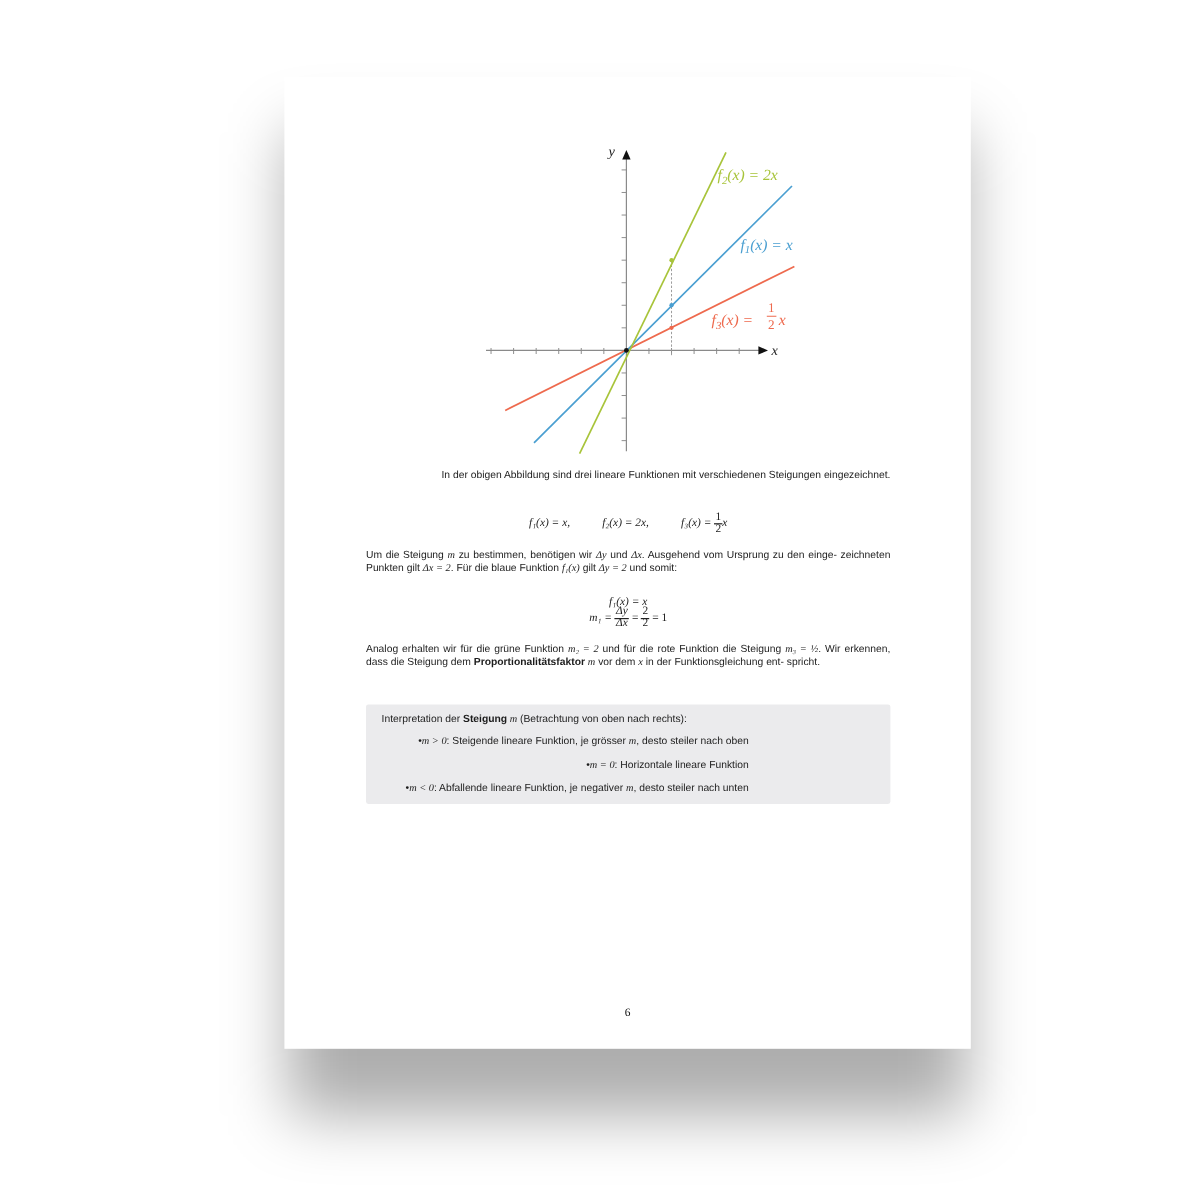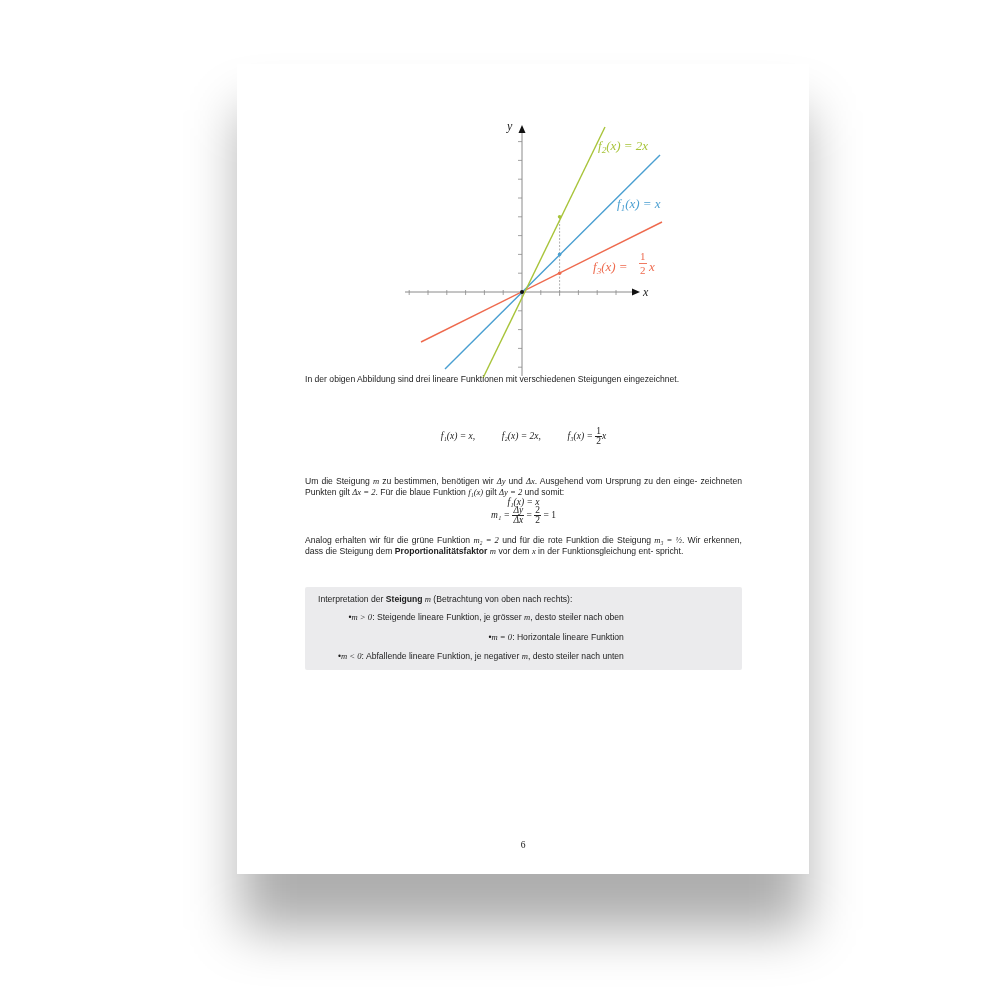--- a/index.html
+++ b/index.html
@@ -108,37 +108,37 @@
     </text>
     <g fill="#ee6a4e" font-family="Liberation Serif, serif" font-size="13">
       <text x="356" y="207" font-style="italic"><tspan>f</tspan><tspan font-size="9" dy="3">3</tspan><tspan dy="-3">(x) = </tspan></text>
       <text x="403" y="196" font-size="11">1</text>
       <line x1="402" y1="199.5" x2="410" y2="199.5" stroke="#ee6a4e" stroke-width="0.9"></line>
       <text x="403" y="210" font-size="11">2</text>
       <text x="412" y="207" font-style="italic">x</text>
     </g>
   </svg>
 
-  <div class="text" style="top:310px;">In der obigen Abbildung sind drei lineare Funktionen mit verschiedenen Steigungen eingezeichnet.</div>
+  <div class="text" style="top:326px;text-align:right;">In der obigen Abbildung sind drei lineare Funktionen mit verschiedenen Steigungen eingezeichnet.</div>
 
   <div class="eq" style="top:347px;margin-top:16px;">
     <span class="math">f₁(x) = x,</span>
     <span style="display:inline-block;width:22px;"></span>
     <span class="math">f₂(x) = 2x,</span>
     <span style="display:inline-block;width:22px;"></span>
     <span class="math">f₃(x) =</span>
     <span class="frac"><span class="num">1</span><span class="den">2</span></span><span class="math">x</span>
   </div>
 
 
   <div class="eq" style="top:405px;margin-top:28px;">
     <span class="math">f₁(x) = x</span>
   </div>
 
-  <div class="text" style="top:412px; text-align:justify;">
+  <div class="text" style="top:393px; text-align:justify;">
     <span>Um die Steigung </span><span class="math">m</span><span> zu bestimmen, benötigen wir </span><span class="math">Δy</span><span> und </span><span class="math">Δx</span><span>. Ausgehend vom Ursprung zu den einge- zeichneten Punkten gilt </span><span class="math">Δx = 2</span><span>. Für die blaue Funktion </span><span class="math">f₁(x)</span><span> gilt </span><span class="math">Δy = 2</span><span> und somit:</span>
   </div>
 
   <div class="eq" style="top:442px;">
     <span class="math">m₁ =</span>
     <span class="frac math"><span class="num">Δy</span><span class="den">Δx</span></span>
     <span class="mathr">=</span>
     <span class="frac mathr"><span class="num">2</span><span class="den">2</span></span>
     <span class="mathr">= 1</span>
   </div>

